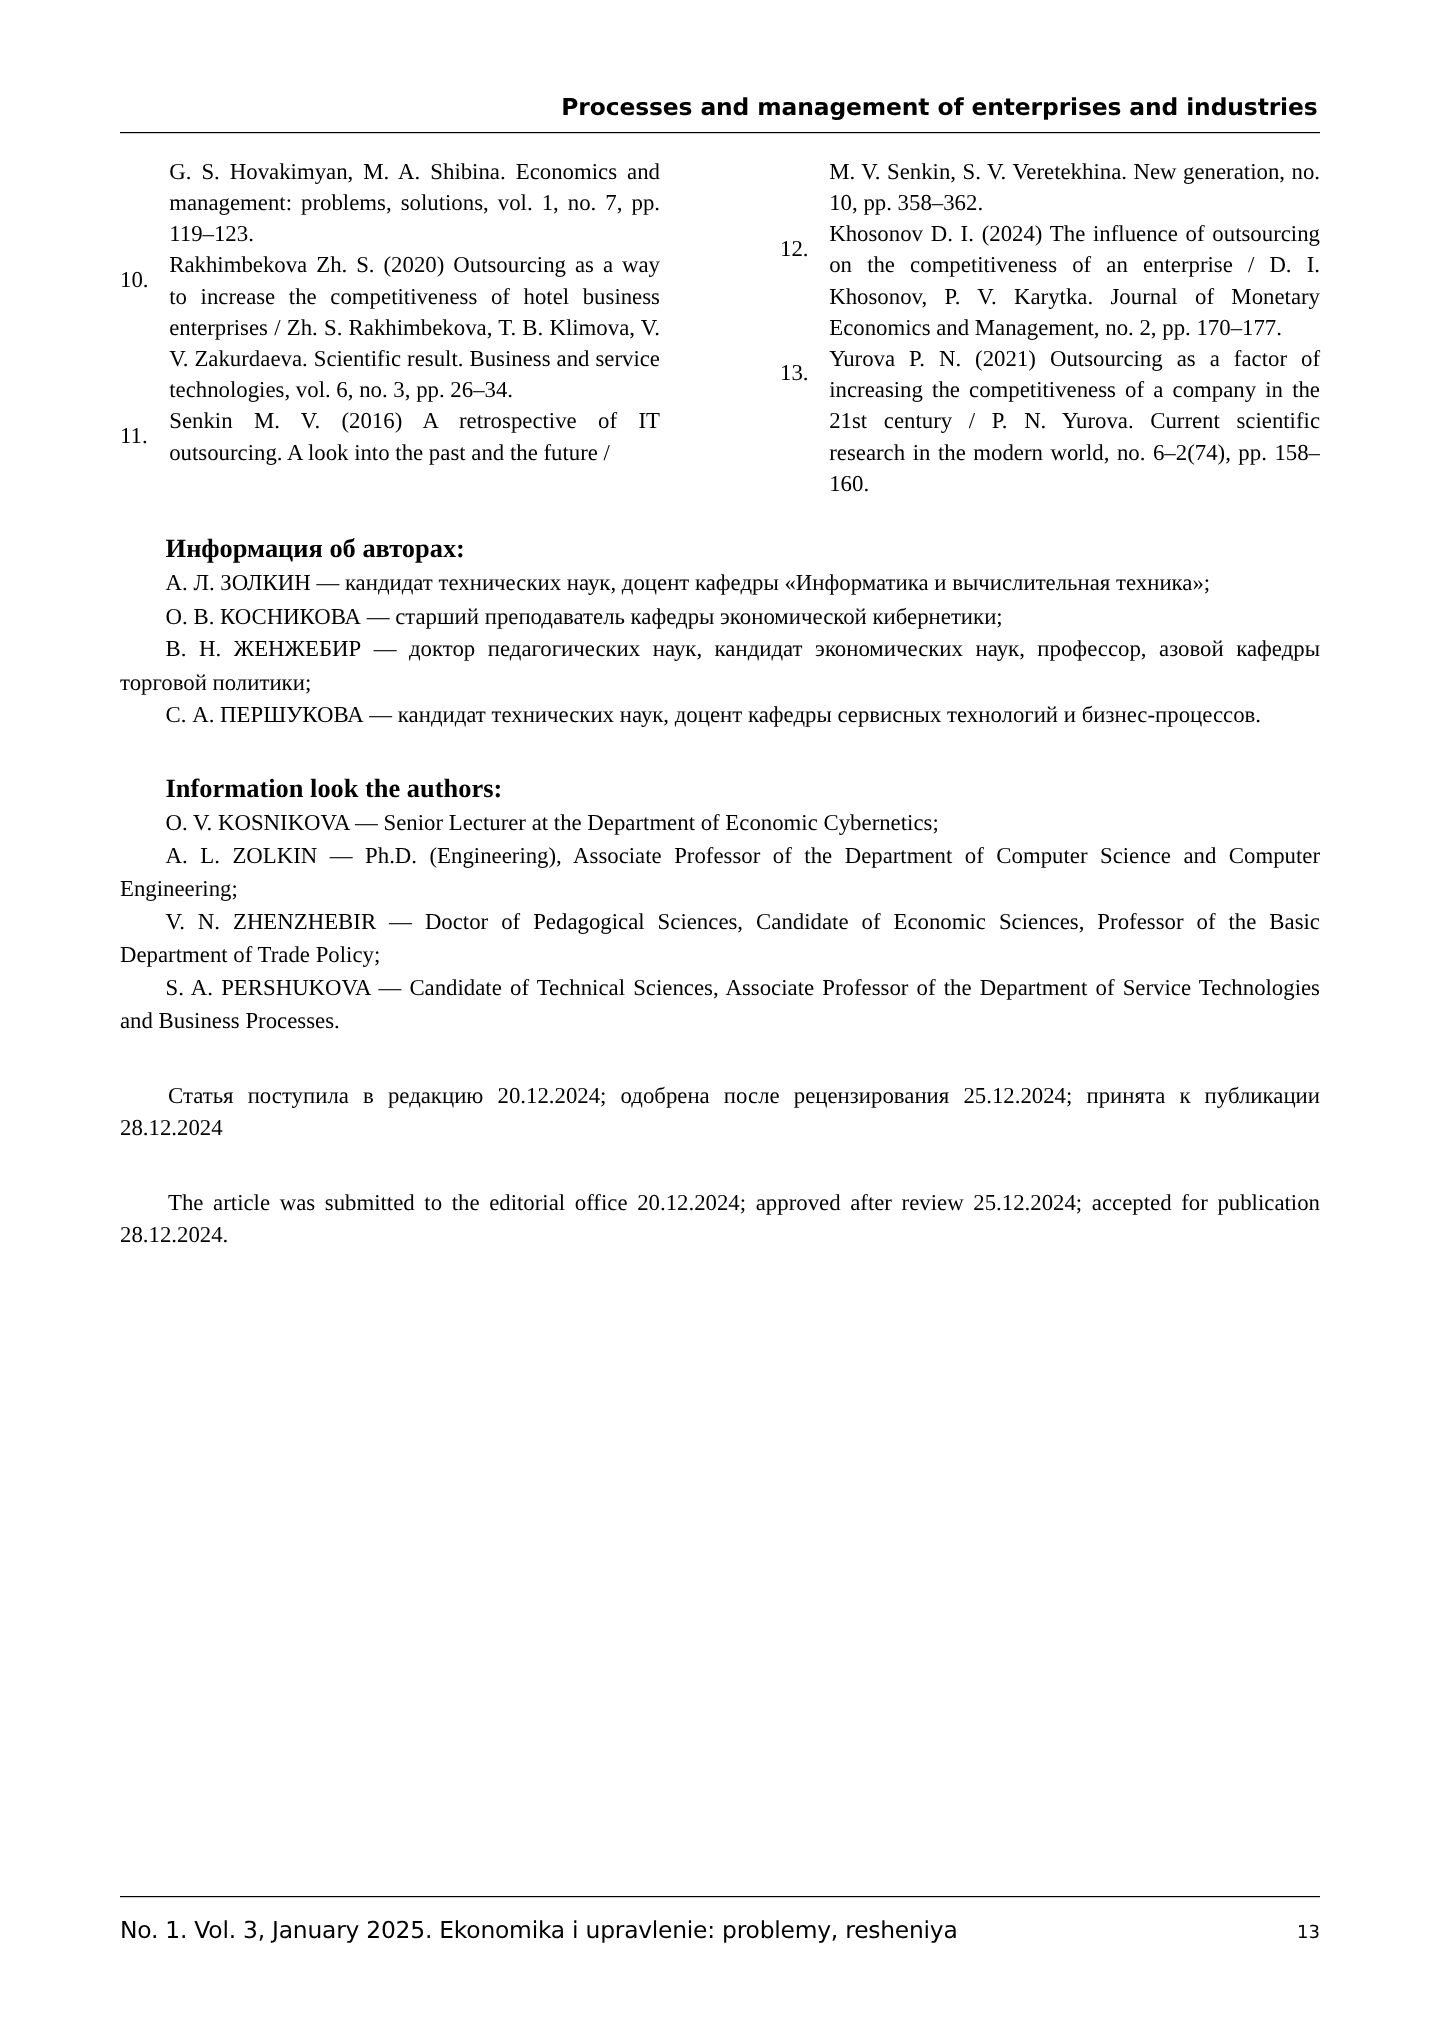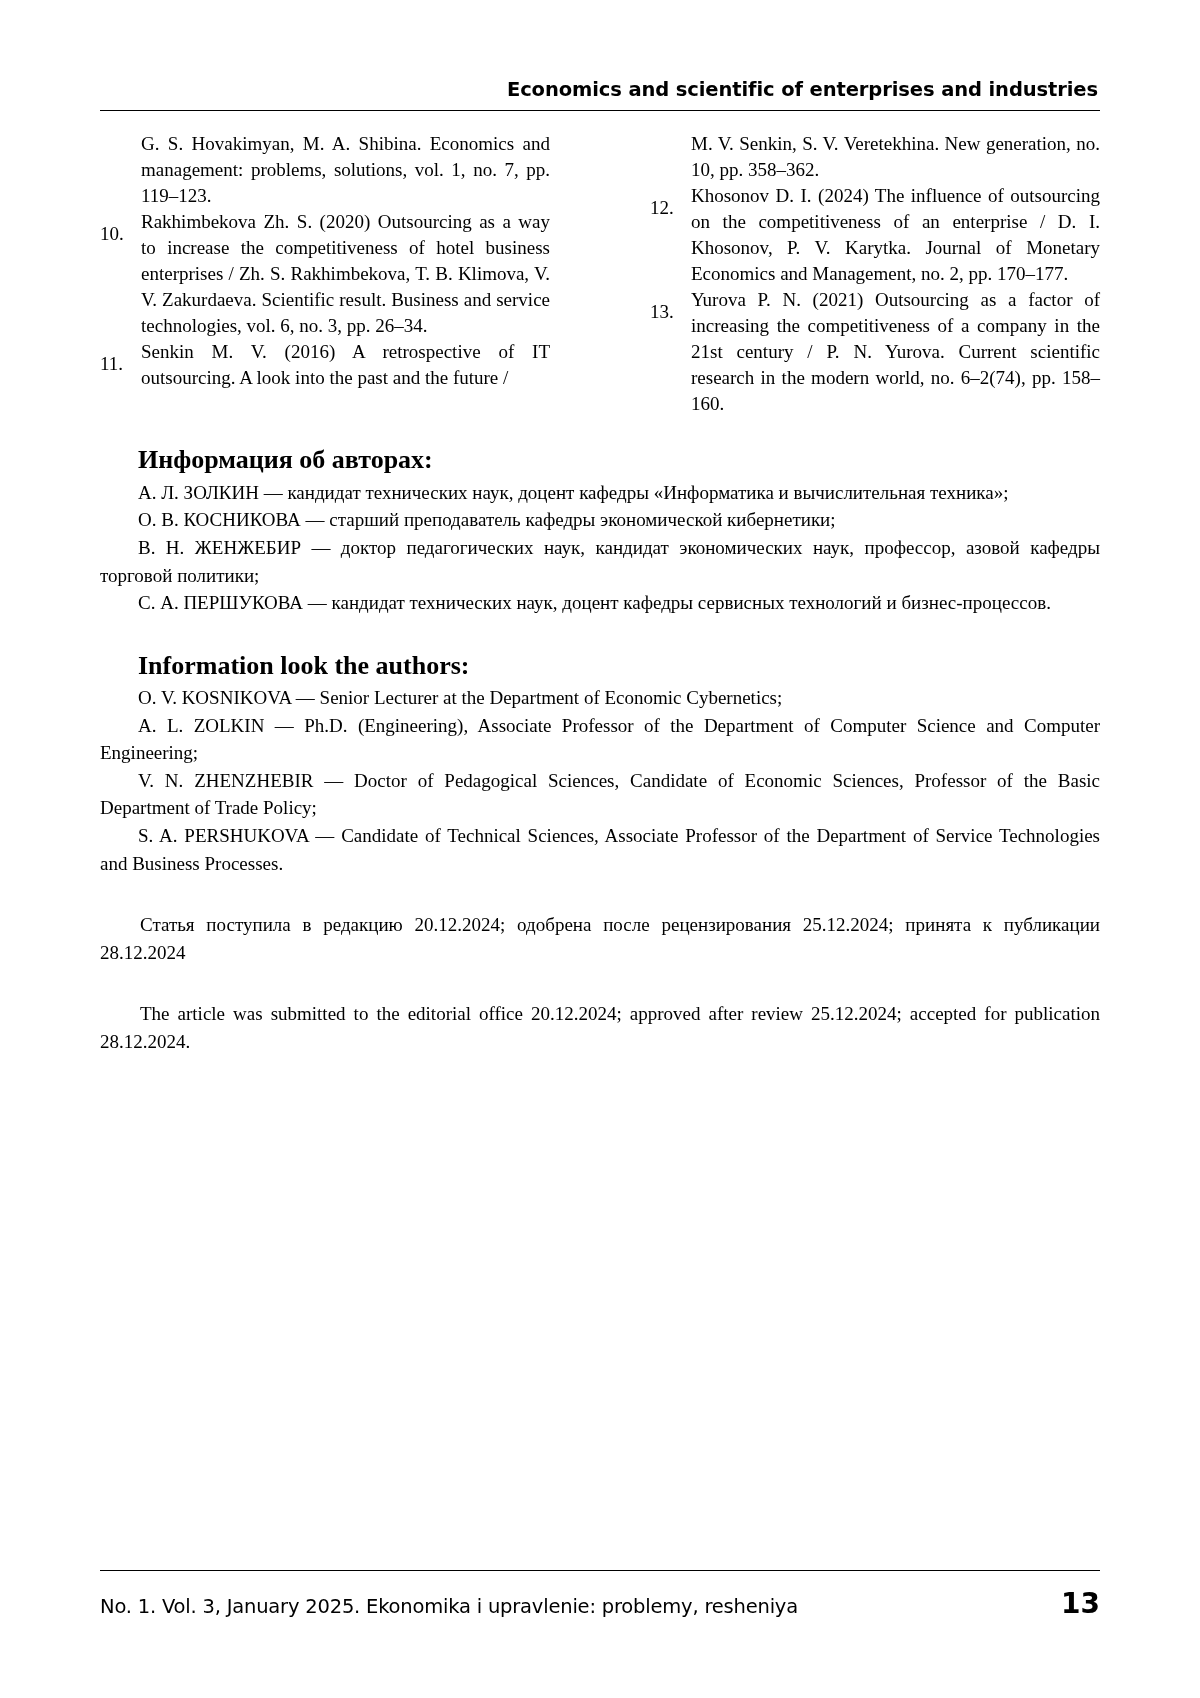--- a/index.html
+++ b/index.html
@@ -65,21 +65,21 @@
     left: 0;
     top: 12px;
     width: 34px;
     text-align: left;
   }
   
   .block {
     margin-top: 24px;
   }
   .block-title {
-    font-size: 26px;
+    font-size: 22px;
     font-weight: bold;
     text-indent: 38px;
     line-height: 1.45;
   }
   .para {
     font-size: 19px;
     line-height: 1.45;
     text-align: justify;
     text-indent: 38px;
   }
@@ -107,30 +107,30 @@
     display: flex;
     justify-content: space-between;
     align-items: baseline;
     font-family: "DejaVu Sans", sans-serif;
     font-size: 19.5px;
   }
   .footer-left {
     letter-spacing: -0.2px;
   }
   .footer-page {
-    font-size: 28px;
-    font-weight: bold;
+    font-size: 15px;
+    font-weight: normal;
   }
 </style>
 </head>
 <body>
 
 <div class="page">
 
-  <div class="running-head">Economics and scientific of enterprises and industries</div>
+  <div class="running-head">Processes and management of enterprises and industries</div>
   <div class="rule-top"></div>
 
   <div class="columns">
 
     <div class="col">
       <ul class="reflist">
         <li>
           <span class="num"></span><span>G. S. Hovakimyan, M. A. Shibina. Economics and management: problems, solutions, vol. 1, no. 7, pp. 119–123.</span>
         </li>
         <li>

